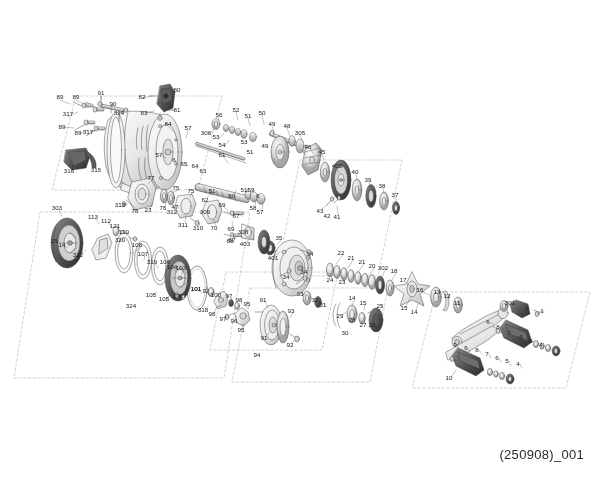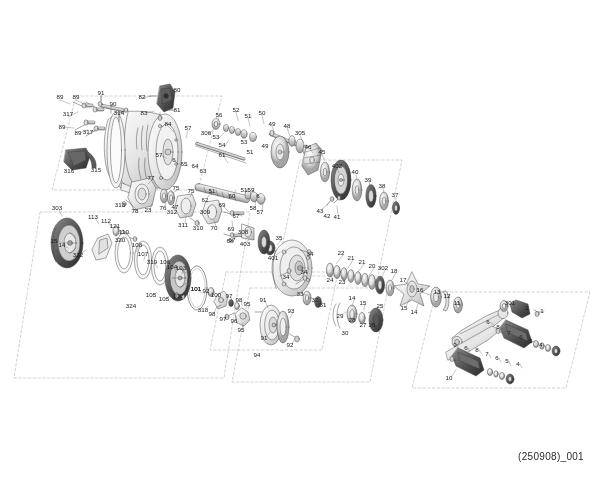--- a/index.html
+++ b/index.html
@@ -3,21 +3,21 @@
 <meta charset="utf-8">
 <style>
   html,body{margin:0;padding:0;background:#ffffff;}
   body{width:600px;height:486px;overflow:hidden;
        font-family:"Liberation Sans",sans-serif;color:#1a1a1a;}
   #stage{position:relative;width:600px;height:486px;background:#fff;}
   #art{position:absolute;inset:0;}
   .lbl{position:absolute;font-size:6.2px;line-height:1;color:#1b1b1b;
        font-family:"Liberation Sans",sans-serif;white-space:nowrap;
        letter-spacing:.1px;transform:translate(-50%,-50%);}
-  #footer{position:absolute;right:16px;bottom:24px;font-size:10px;
+  #footer{position:absolute;right:16px;bottom:24px;font-size:13px;
           color:#2a2a2a;letter-spacing:.3px;}
 </style>
 </head>
 <body>
 
 <div id="stage">
 
   <svg id="art" viewBox="0 0 600 486" xmlns="http://www.w3.org/2000/svg">
     <defs>
       <linearGradient id="gMetal" x1="0" y1="0" x2="1" y2="1">

